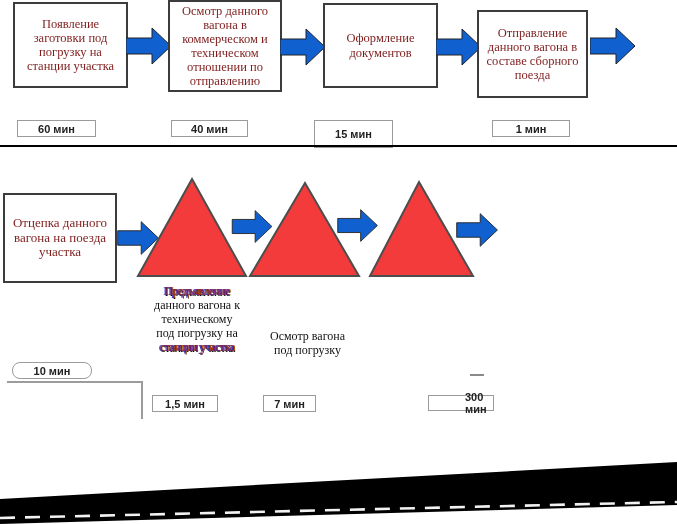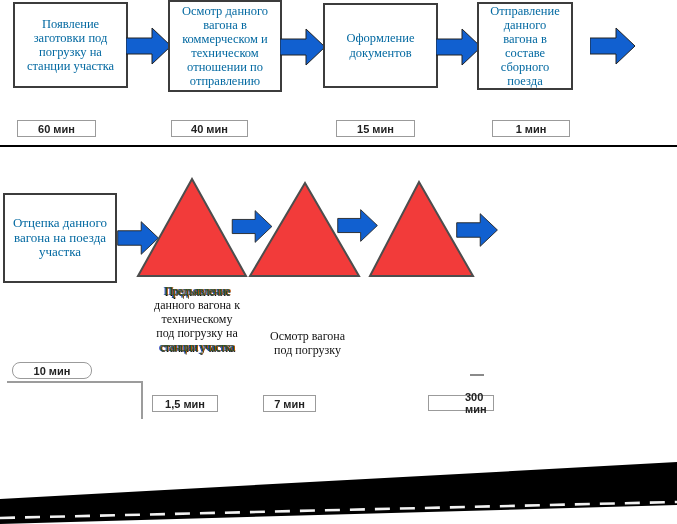--- a/index.html
+++ b/index.html
@@ -1,25 +1,25 @@
 <!DOCTYPE html>
 <html><head>
 <meta charset="utf-8">
 <style>
   html,body{margin:0;padding:0;background:#fff;}
   #canvas{position:relative;width:677px;height:524px;background:#ffffff;overflow:hidden;
           font-family:"Liberation Serif", serif;}
   .abs{position:absolute;box-sizing:border-box;}
   .pbox{background:#fff;border:2px solid #3c3c3c;display:flex;align-items:center;justify-content:center;
-        text-align:center;font-size:12.5px;line-height:1.13;color:#0369a1;padding:1px 6px;}
+        text-align:center;font-size:12.5px;line-height:1.13;color:#7f1d1d;padding:1px 6px;}
   .tlabel{background:#fff;border:1px solid #9b9b9b;display:flex;align-items:center;justify-content:center;
         font-family:"Liberation Sans", sans-serif;font-weight:bold;font-size:11px;color:#222;}
   .tricap{position:absolute;text-align:center;font-size:12px;line-height:14px;color:#111;}
   .tricap span{display:block;background:#fff;}
-  .garbled{color:#14532d;letter-spacing:-0.6px;
+  .garbled{color:#701a75;letter-spacing:-0.6px;
         text-shadow:1px 0 0 #b84a00,-1px 0 0 #2238b8,0.6px 0.8px 0 #000;}
   .hline{background:#000;}
   .gline{background:#9c9c9c;}
   svg{display:block;}
 </style>
 </head>
 <body>
 
 <div id="canvas">
 
@@ -40,31 +40,31 @@
   </div>
 
   <div class="abs pbox" style="left:323px;top:3px;width:115px;height:85px;">Оформление документов</div>
 
   <div class="abs" style="left:436px;top:26px;">
     <svg width="46" height="42" viewBox="0 0 46 42">
       <polygon points="0,13 26,13 26,3 45,21 26,39 26,29 0,29" fill="#1160d0" stroke="#222" stroke-width="1"></polygon>
     </svg>
   </div>
 
-  <div class="abs pbox" style="left:477px;top:2px;width:96px;height:88px;">Отправление данного вагона в составе сборного поезда</div>
+  <div class="abs pbox" style="left:477px;top:10px;width:111px;height:88px;">Отправление данного вагона в составе сборного поезда</div>
 
   <div class="abs" style="left:590px;top:25px;">
     <svg width="46" height="42" viewBox="0 0 46 42">
       <polygon points="0,13 26,13 26,3 45,21 26,39 26,29 0,29" fill="#1160d0" stroke="#222" stroke-width="1"></polygon>
     </svg>
   </div>
 
   <div class="abs tlabel" style="left:17px;top:120px;width:79px;height:17px;">60 мин</div>
   <div class="abs tlabel" style="left:171px;top:120px;width:77px;height:17px;">40 мин</div>
-  <div class="abs tlabel" style="left:336px;top:120px;width:79px;height:17px;text-align:center;">15 мин</div>
+  <div class="abs tlabel" style="left:314px;top:120px;width:79px;height:28px;text-align:center;">15 мин</div>
   <div class="abs tlabel" style="left:492px;top:120px;width:78px;height:17px;">1 мин</div>
 
   <div class="abs hline" style="left:0px;top:145px;width:677px;height:2px;"></div>
 
   <div class="abs pbox" style="left:3px;top:193px;width:114px;height:90px;font-size:13px;">Отцепка данного вагона на поезда участка</div>
 
   <div class="abs" style="left:116px;top:219px;">
     <svg width="45" height="38" viewBox="0 0 46 42">
       <polygon points="0,13 26,13 26,3 45,21 26,39 26,29 0,29" fill="#1160d0" stroke="#222" stroke-width="1"></polygon>
     </svg>

